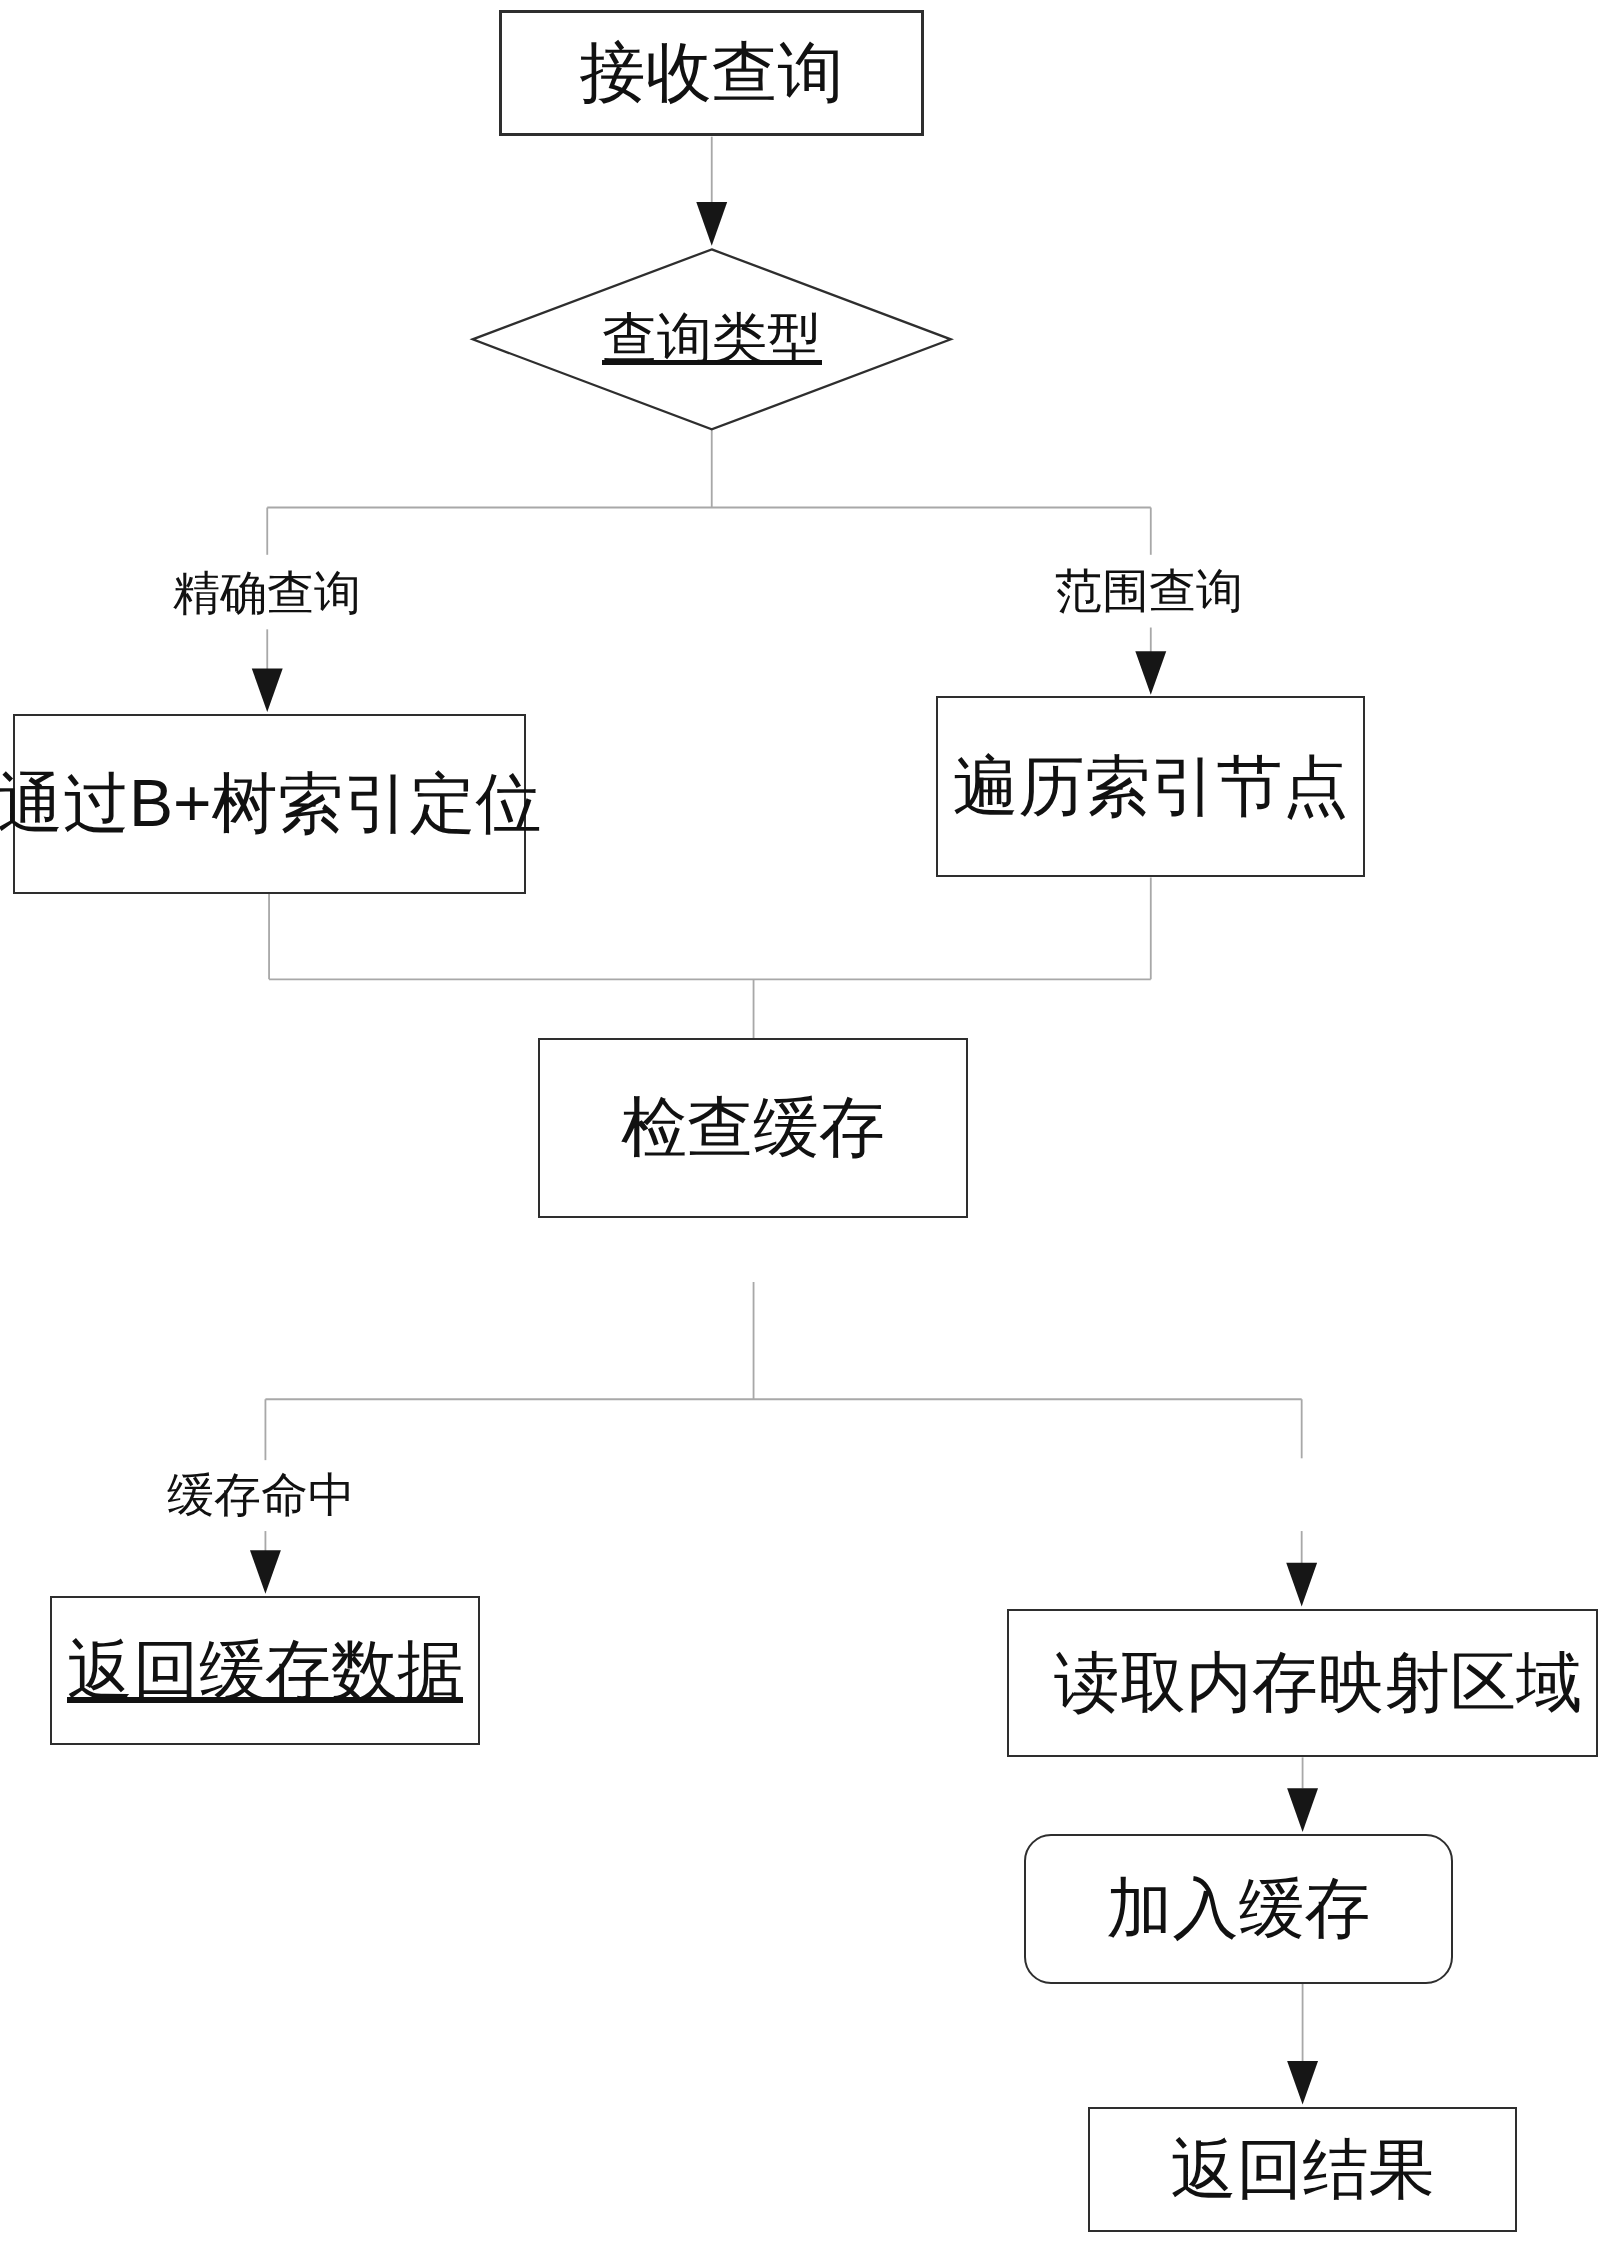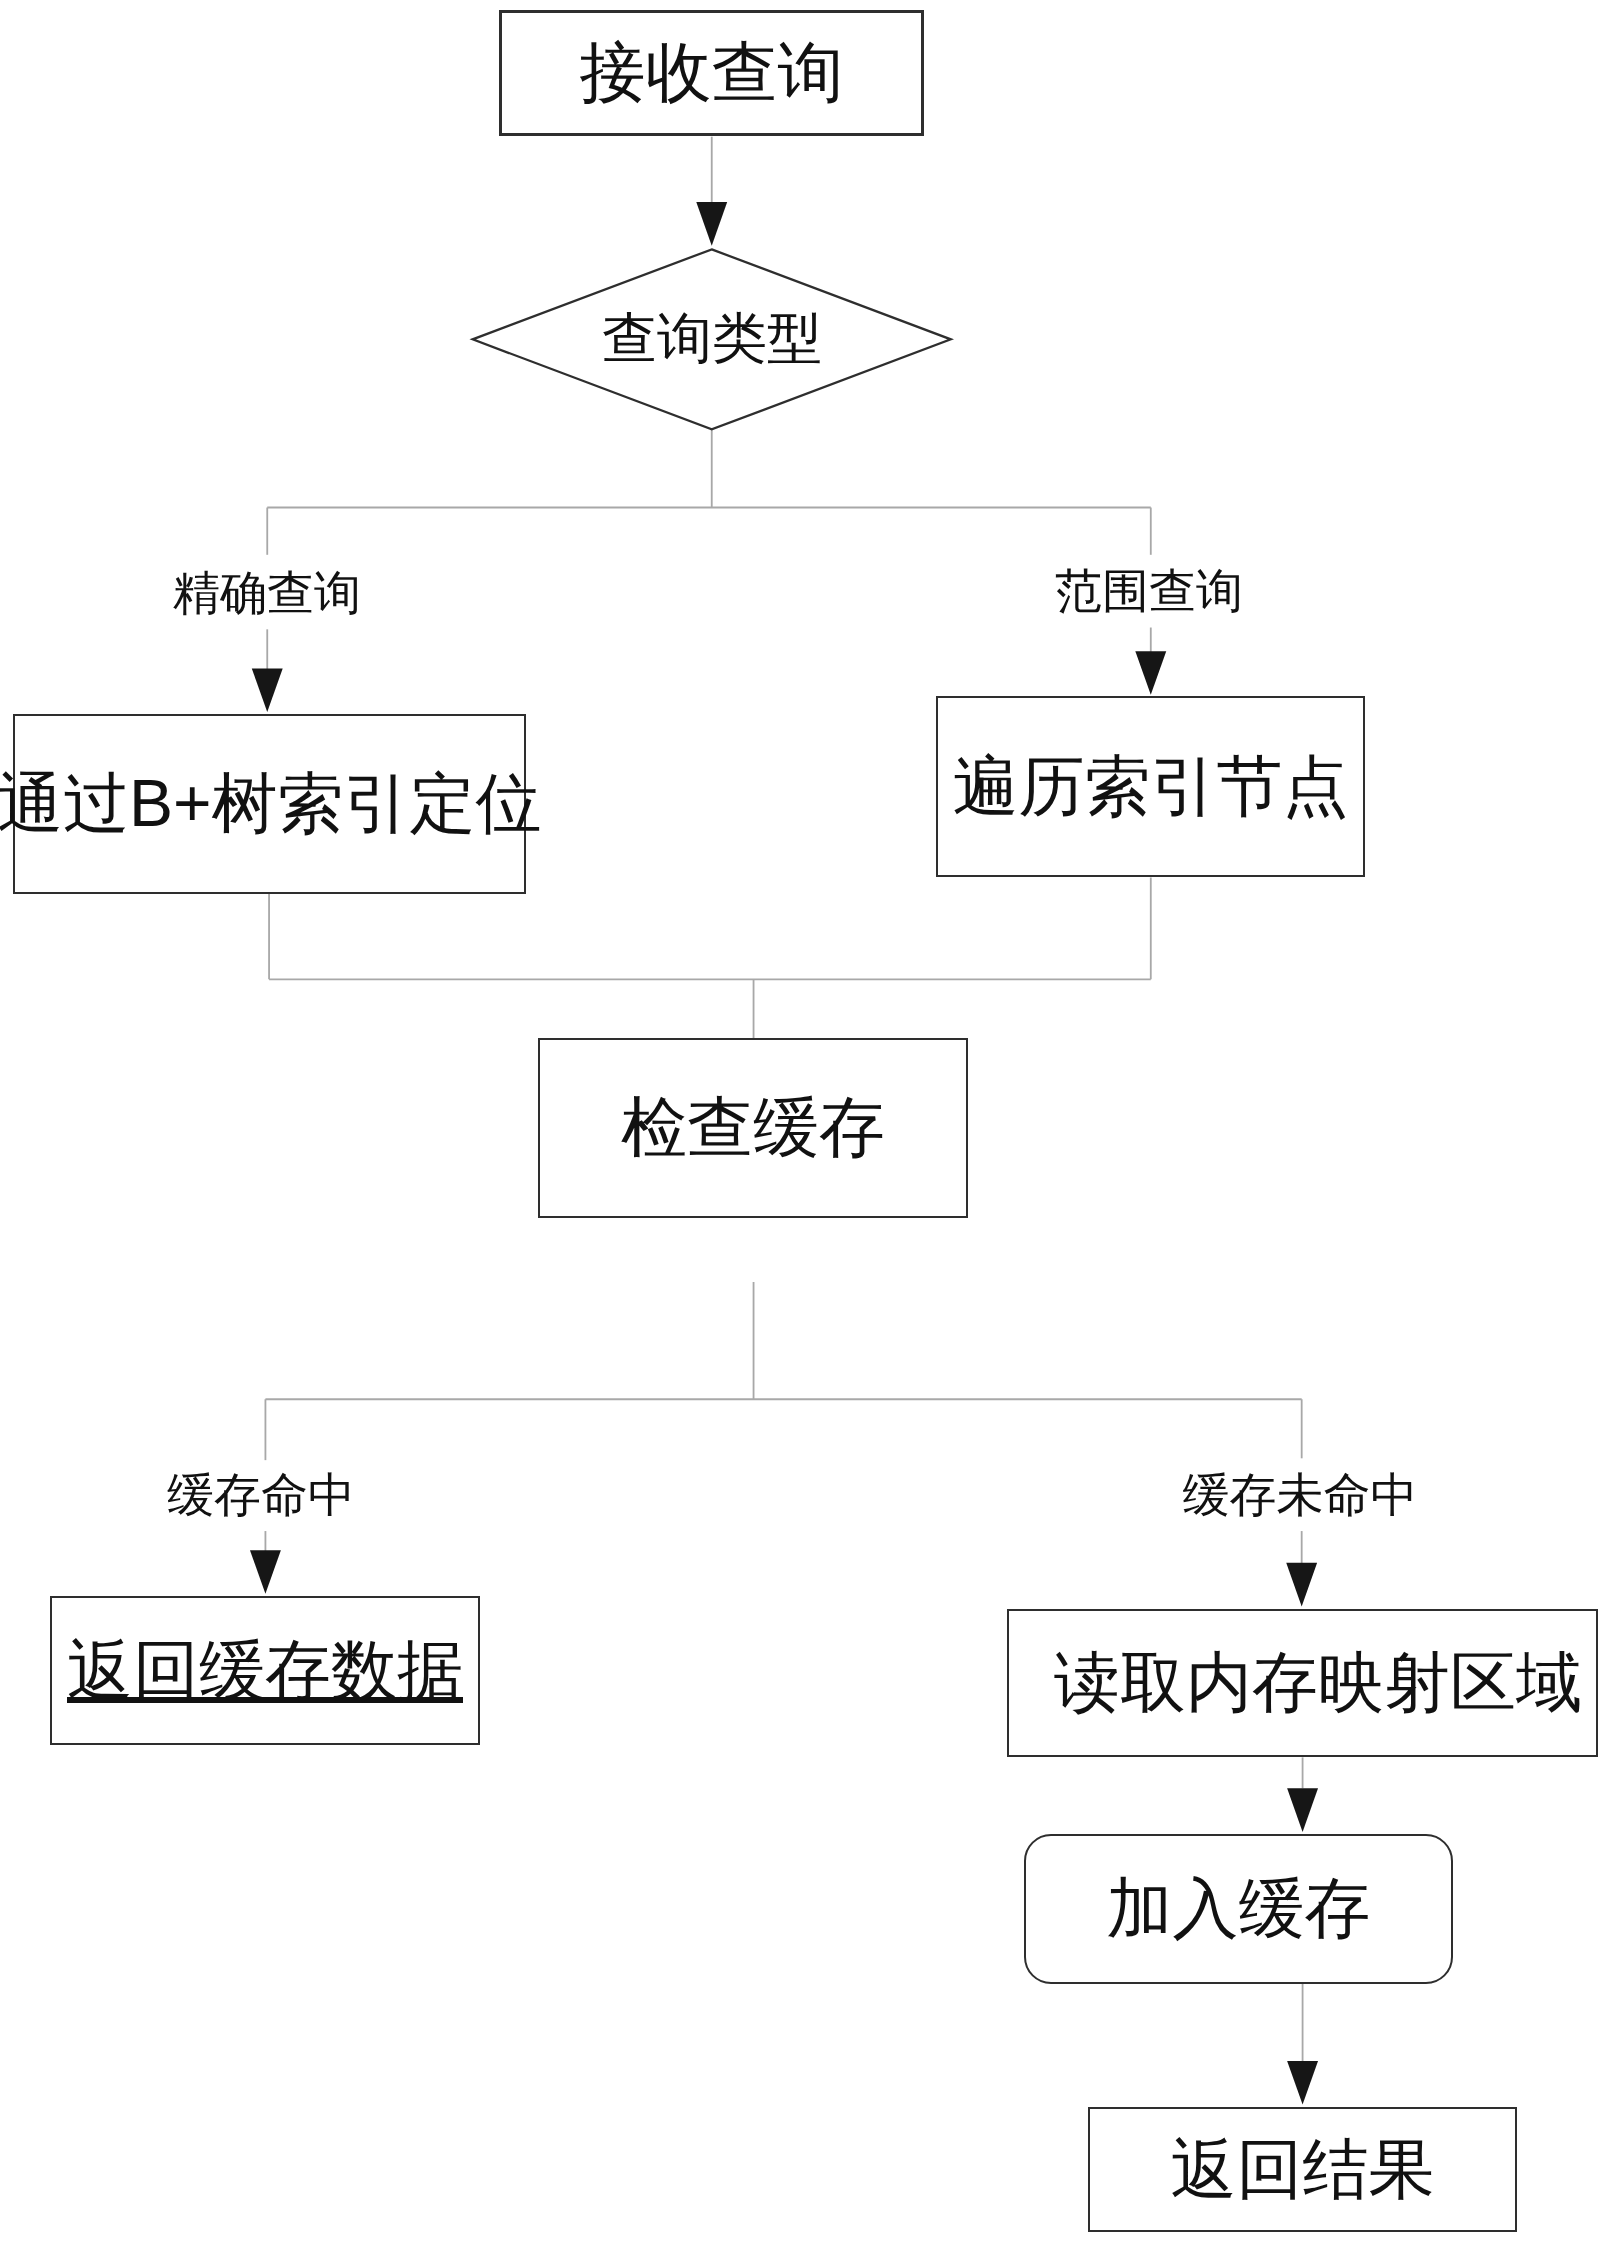--- a/index.html
+++ b/index.html
@@ -109,35 +109,34 @@
       <polygon points="1432,1767 1415,1719 1449,1719"></polygon>
       <polygon points="1433,2015 1416,1967 1450,1967"></polygon>
       <polygon points="1433,2315 1416,2267 1450,2267"></polygon>
     </g>
 
     <polygon points="783,274 1046,373 783,472 520,373" fill="#ffffff" stroke="#2e2e2e" stroke-width="2.5"></polygon>
   </svg>
 
   <div class="node start" style="left:499px; top:10px; width:425px; height:126px;">接收查询</div>
 
-  <div class="diamond-label" style="left:473px; top:249px; width:478px; height:180px;">查询类型</div>
+  <div class="diamond-label" style="left:473px; top:249px; width:478px; height:180px;text-decoration:underline;">查询类型</div>
 
   <div class="branch-label" style="left:85px; top:562px; width:364px; height:62px;">精确查询</div>
 
   <div class="branch-label" style="left:967px; top:560px; width:364px; height:62px;">范围查询</div>
 
   <div class="node" style="left:12.7px; top:714px; width:513px; height:180px;">通过B+树索引定位</div>
 
   <div class="node" style="left:936px; top:696px; width:429px; height:181px;">遍历索引节点</div>
 
   <div class="node" style="left:538px; top:1038px; width:430px; height:180px;">检查缓存</div>
 
   <div class="branch-label" style="left:79px; top:1464px; width:364px; height:62px;">缓存命中</div>
 
-  <div class="branch-label" style="left:1118px; top:1464px; width:364px; height:62px;">缓存未命中</div>
 
   <div class="node" style="left:50px; top:1596px; width:430px; height:149px;text-decoration:underline;">返回缓存数据</div>
 
   <div class="node" style="left:1007px; top:1609px; width:591px; height:148px;padding-left:31px;">读取内存映射区域</div>
 
   <div class="node" style="left:1024px; top:1834px; width:429px; height:150px;border-radius:27px;">加入缓存</div>
 
   <div class="node" style="left:1088px; top:2107px; width:429px; height:125px;">返回结果</div>
 
 </div>

